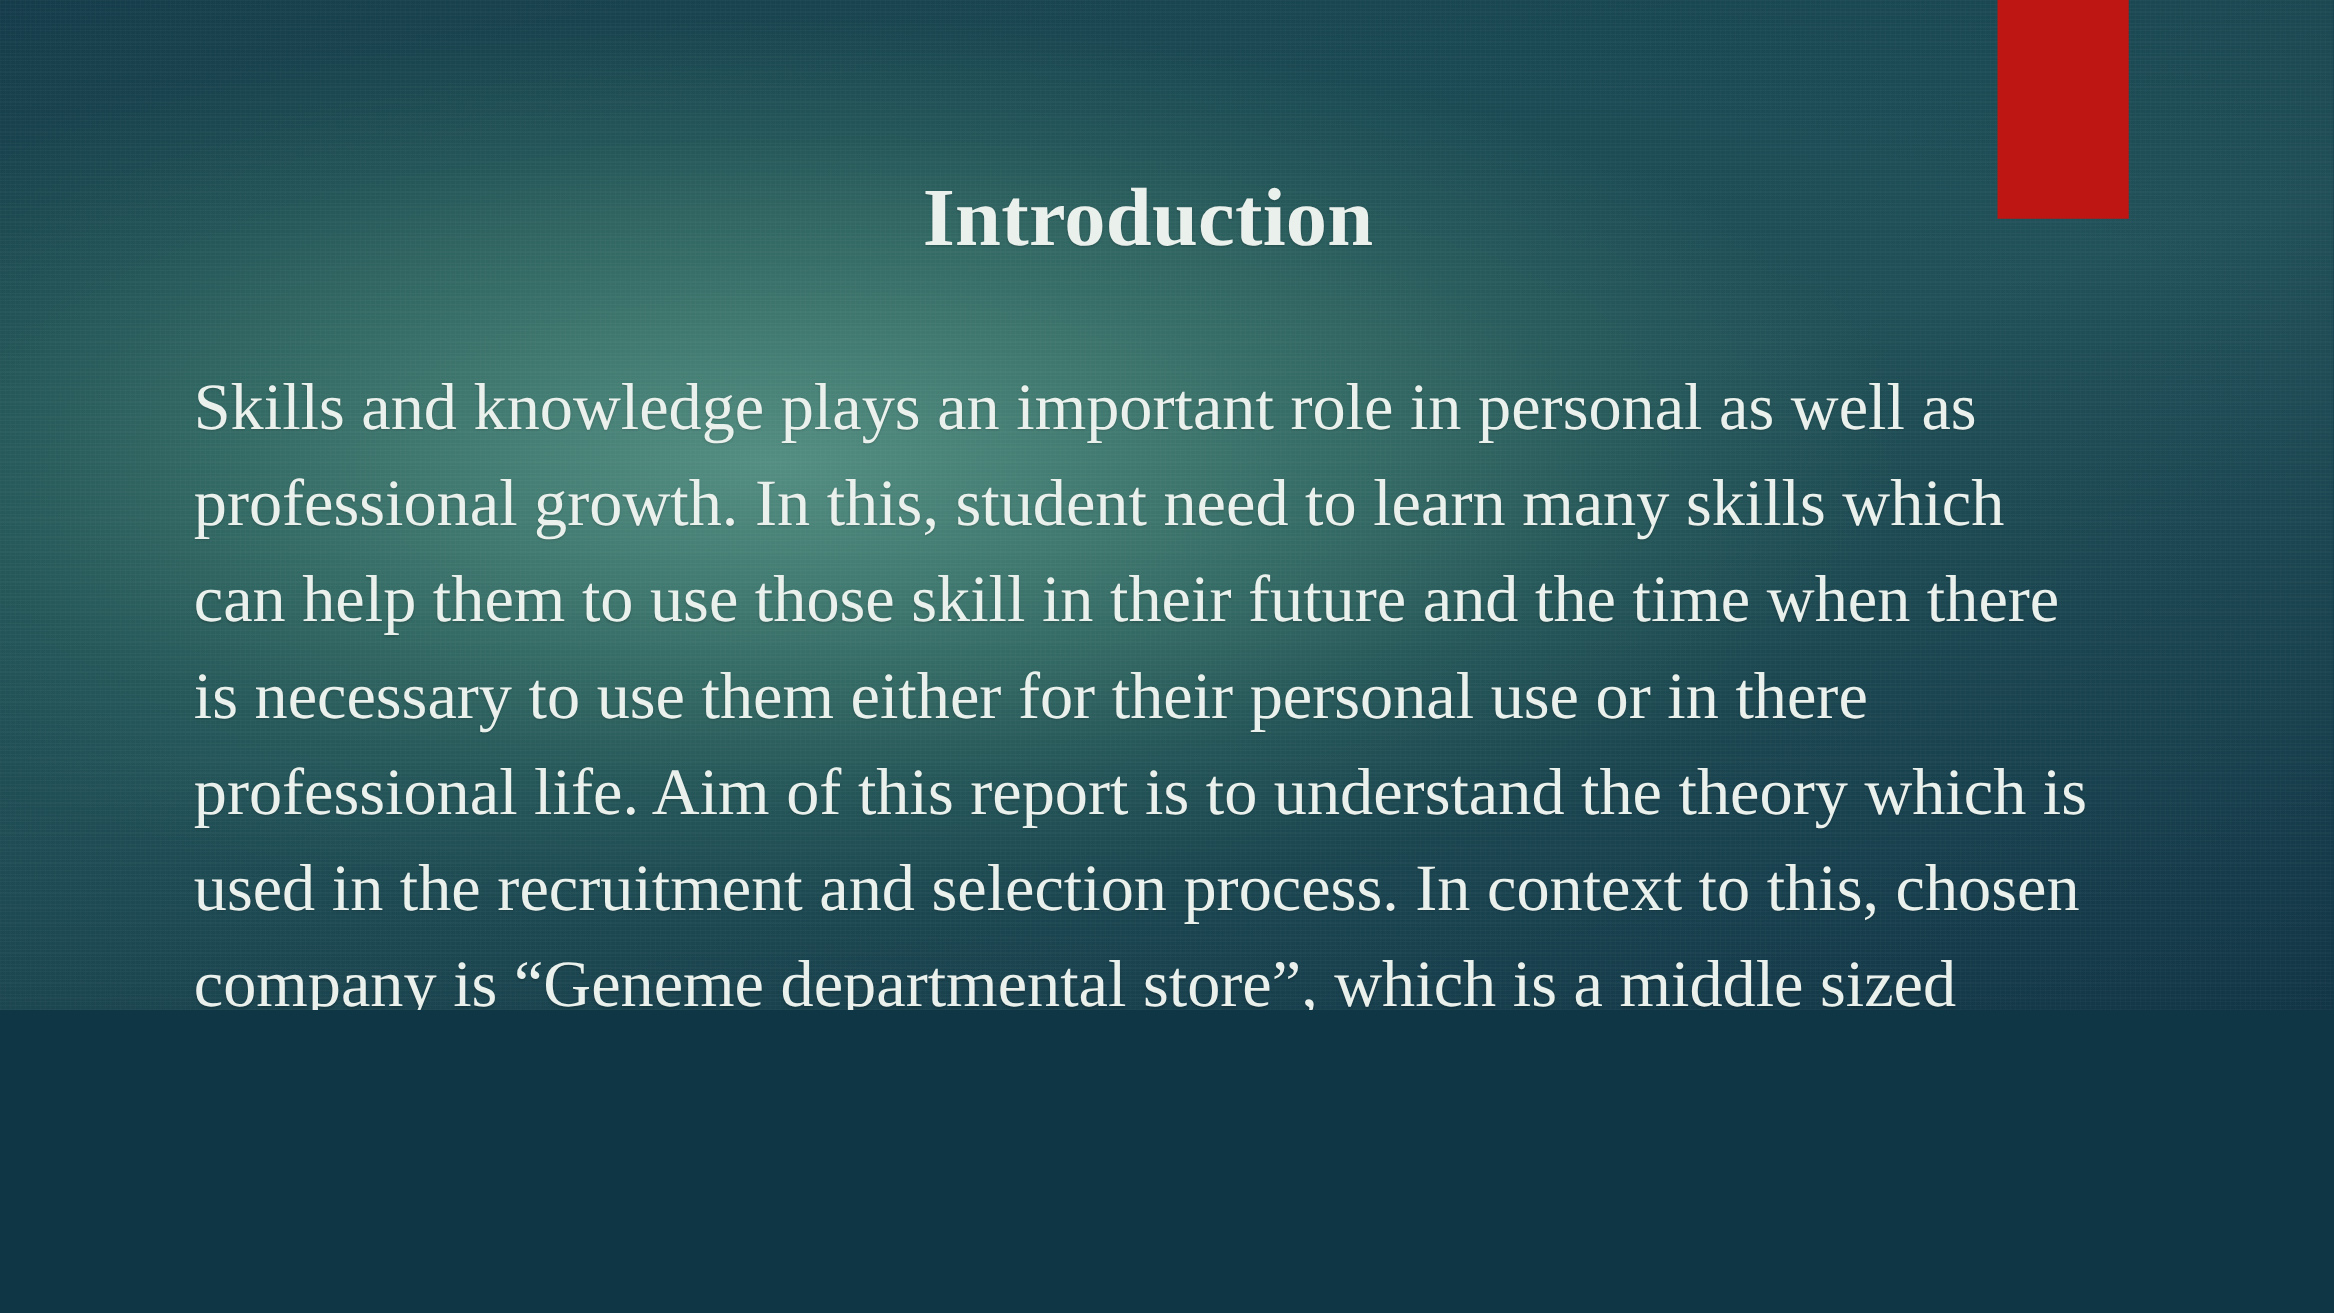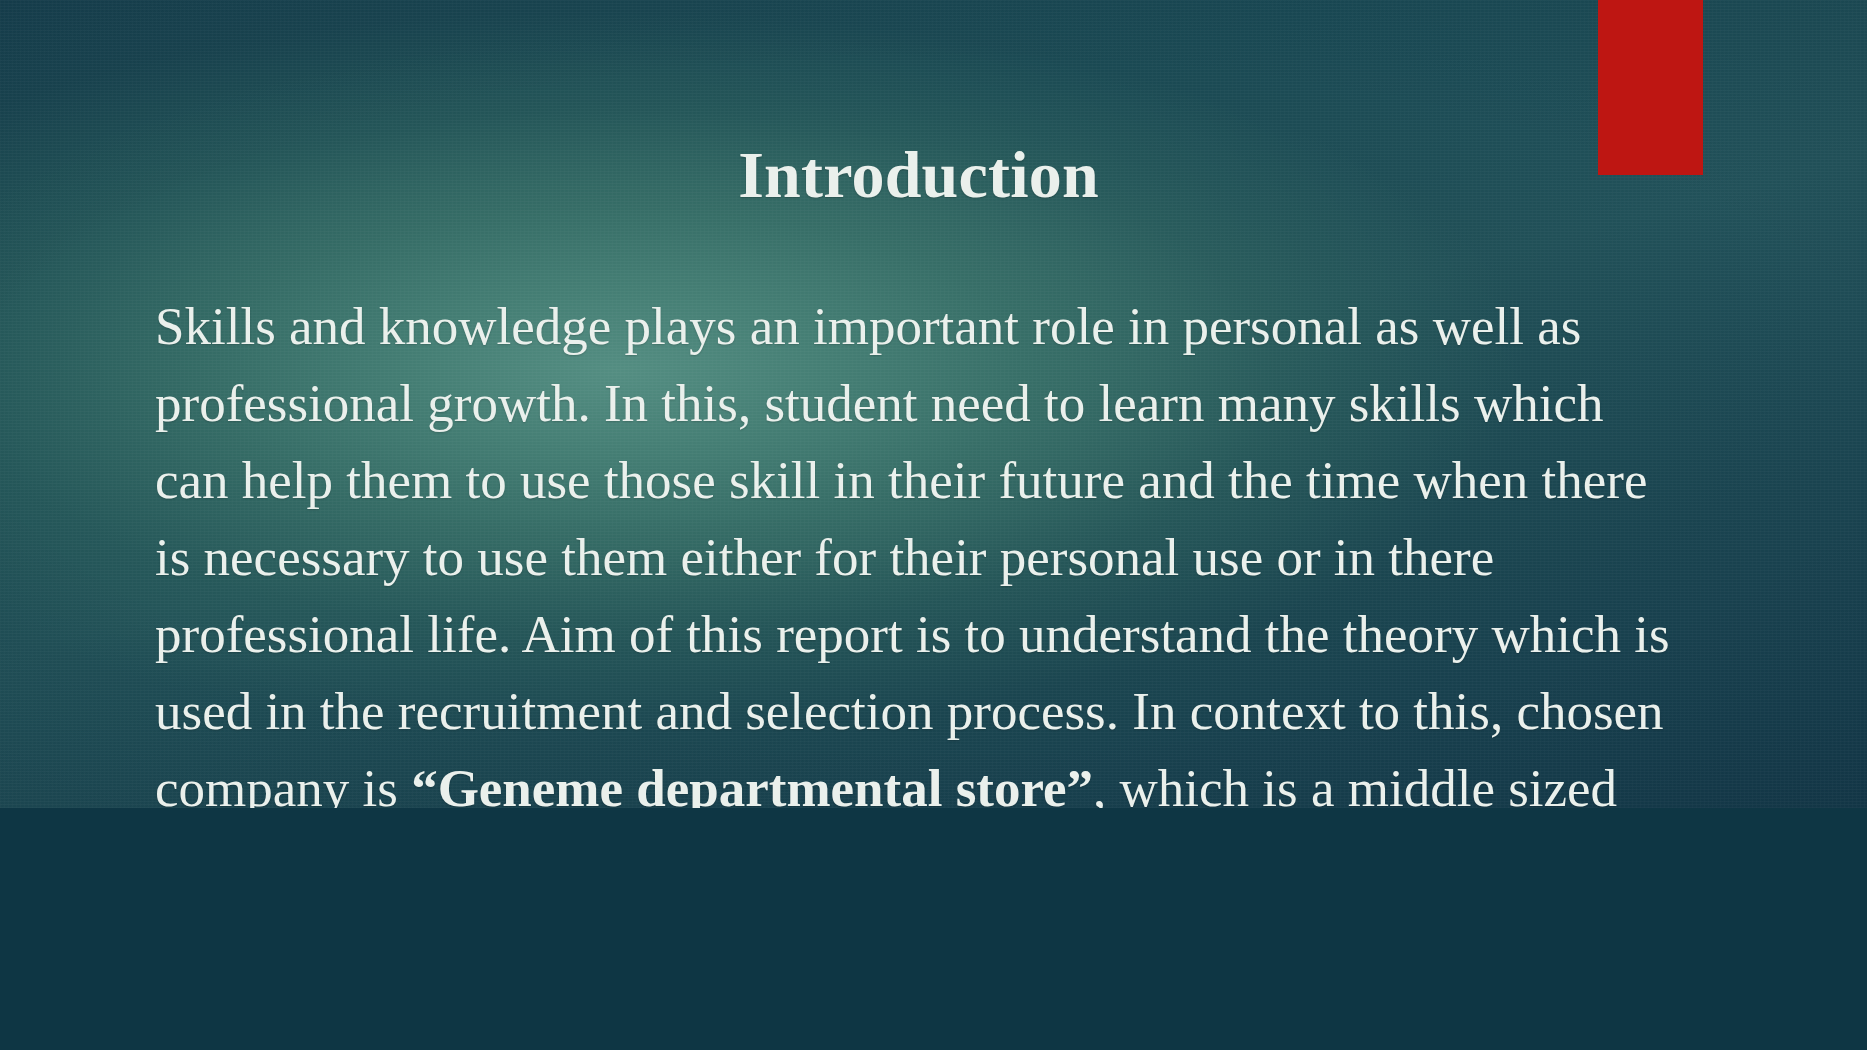--- a/index.html
+++ b/index.html
@@ -93,21 +93,21 @@
     top: 288px;
     width: 1530px;
     z-index: 4;
     font-size: 53px;
     line-height: 77px;
     color: #eaf0ec;
     text-shadow: 0 1px 2px rgba(0,0,0,0.18);
     white-space: normal;
   }
   #body-text b, #body-text strong {
-    font-weight: bold;
+    font-weight: normal;
     text-align: right;
   }
 </style>
 </head>
 <body>
 
 <div id="slide">
 
   <div id="accent-bar"></div>
 

